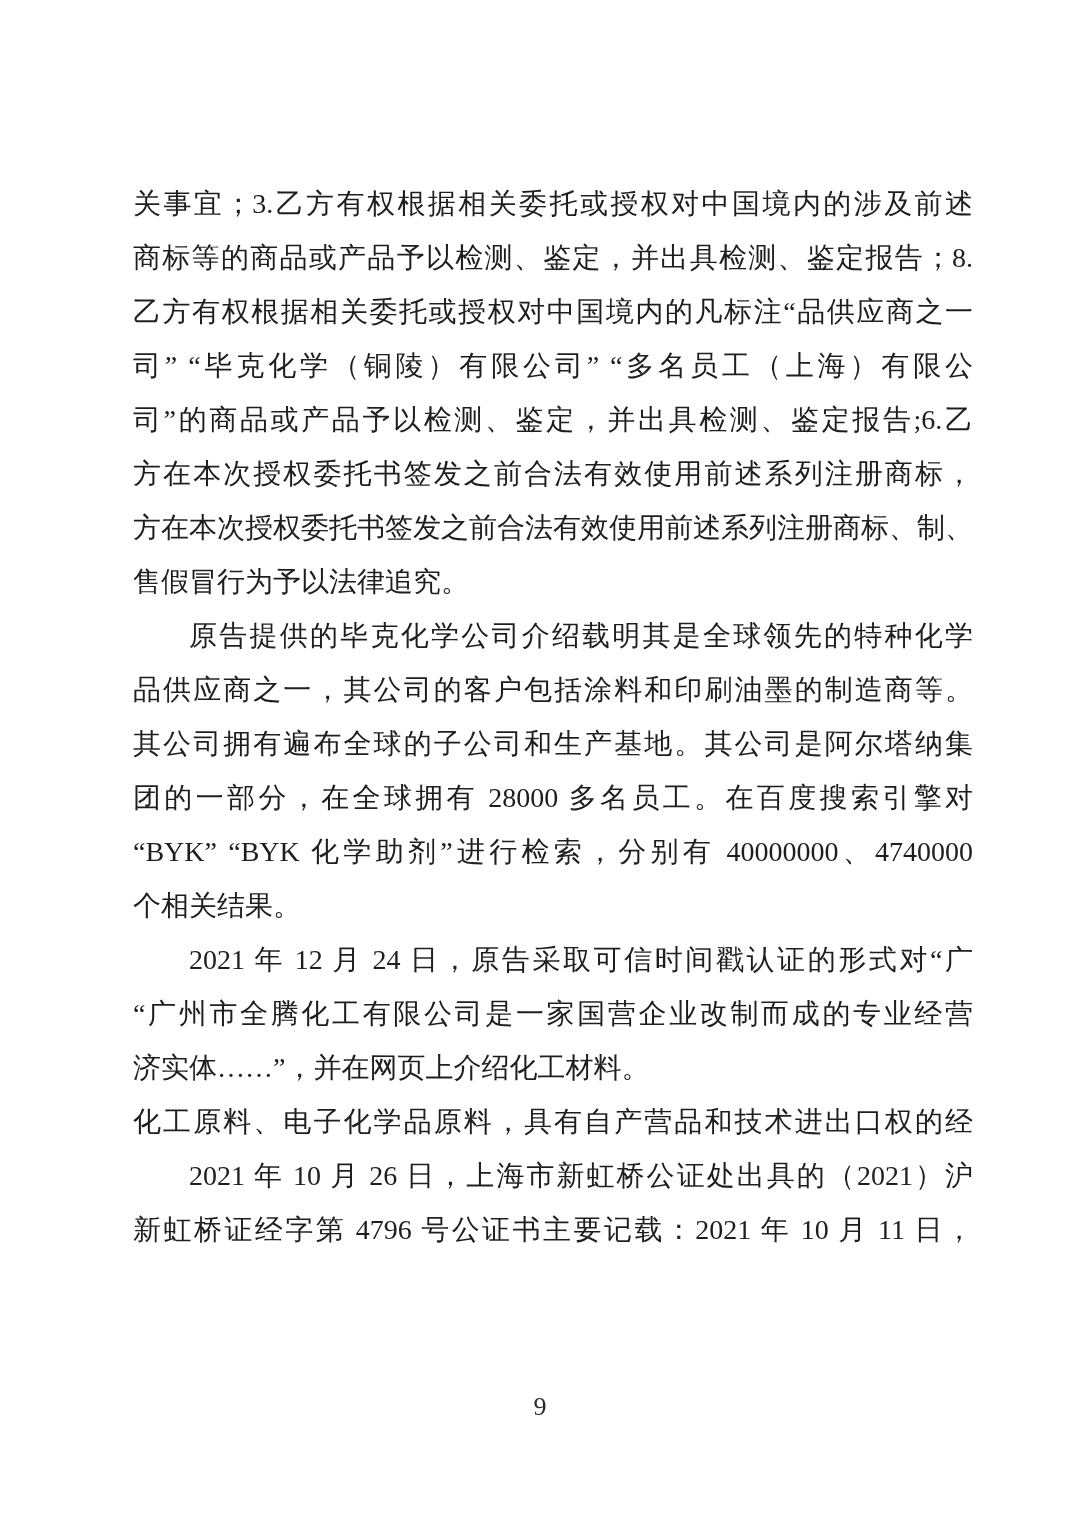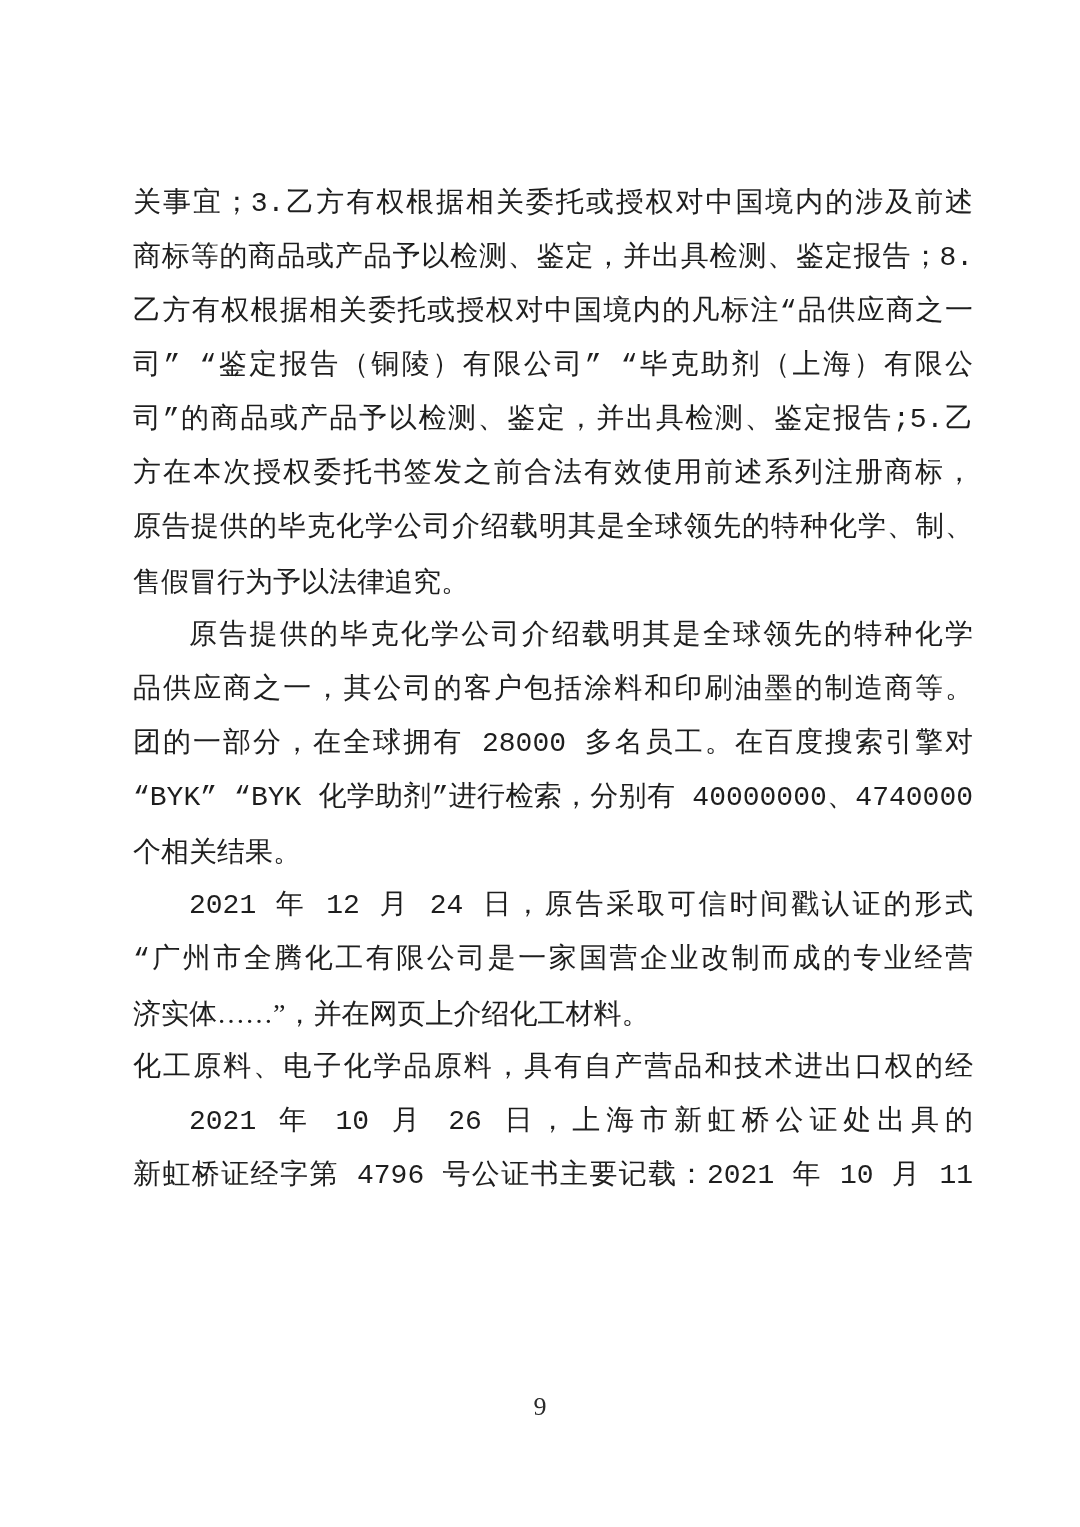--- a/index.html
+++ b/index.html
@@ -33,21 +33,20 @@
   .line {
     height: 54px;
     line-height: 54px;
     font-size: 28px;
     white-space: normal;
     overflow: hidden;
   }
   .line.justify {
     text-align: justify;
     text-align-last: justify;
-    font-family: Liberation Mono, monospace;
   }
   .line.indent {
     text-indent: 2em;
   }
   .page-number {
     position: absolute;
     left: 0;
     top: 1392px;
     width: 1080px;
     text-align: center;
@@ -57,29 +56,30 @@
 </style>
 </head>
 <body>
 
 <div class="page">
   <div class="text-block">
       <div class="paragraph">
         <div class="line justify">关事宜；3.乙方有权根据相关委托或授权对中国境内的涉及前述</div>
         <div class="line justify">商标等的商品或产品予以检测、鉴定，并出具检测、鉴定报告；8.</div>
         <div class="line justify">乙方有权根据相关委托或授权对中国境内的凡标注“品供应商之一</div>
-        <div class="line justify">司” “鉴定报告（铜陵）有限公司” “毕克助剂（上海）有限公</div>
-        <div class="line justify">司”的商品或产品予以检测、鉴定，并出具检测、鉴定报告;5.乙</div>
+        <div class="line justify">司” “毕克化学（铜陵）有限公司” “多名员工（上海）有限公</div>
+        <div class="line justify">司”的商品或产品予以检测、鉴定，并出具检测、鉴定报告;6.乙</div>
         <div class="line justify">方在本次授权委托书签发之前合法有效使用前述系列注册商标，</div>
-        <div class="line justify">原告提供的毕克化学公司介绍载明其是全球领先的特种化学、制、</div>
+        <div class="line justify">方在本次授权委托书签发之前合法有效使用前述系列注册商标、制、</div>
         <div class="line">售假冒行为予以法律追究。</div>
       </div>
       <div class="paragraph">
         <div class="line justify indent">原告提供的毕克化学公司介绍载明其是全球领先的特种化学</div>
         <div class="line justify">品供应商之一，其公司的客户包括涂料和印刷油墨的制造商等。</div>
+        <div class="line justify">其公司拥有遍布全球的子公司和生产基地。其公司是阿尔塔纳集</div>
         <div class="line justify">团的一部分，在全球拥有 28000 多名员工。在百度搜索引擎对</div>
         <div class="line justify">“BYK” “BYK 化学助剂”进行检索，分别有 40000000、4740000</div>
         <div class="line">个相关结果。</div>
       </div>
       <div class="paragraph">
         <div class="line justify indent">2021 年 12 月 24 日，原告采取可信时间戳认证的形式对“广</div>
         <div class="line justify">“广州市全腾化工有限公司是一家国营企业改制而成的专业经营</div>
         <div class="line">济实体……”，并在网页上介绍化工材料。</div>
         <div class="line justify">化工原料、电子化学品原料，具有自产营品和技术进出口权的经</div>
       </div>

